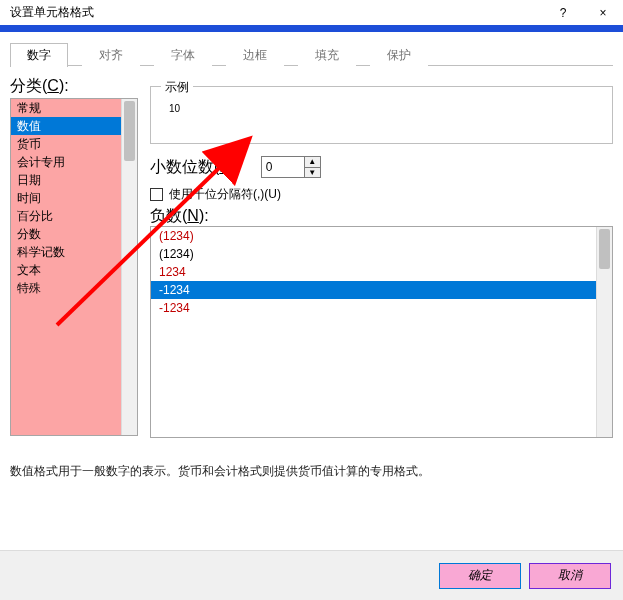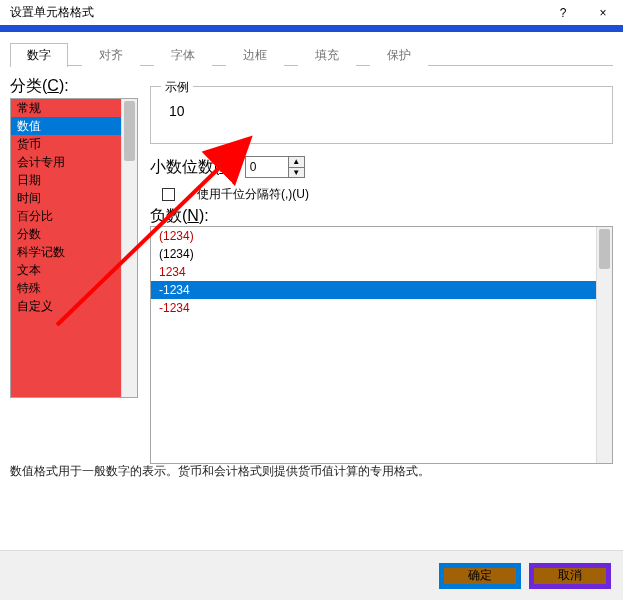--- a/index.html
+++ b/index.html
@@ -57,82 +57,82 @@
   .tab.active::after {
     content:"";
     position:absolute; left:1px; right:1px; bottom:-1px; height:2px; background:#fff;
   }
   .tabpanel {
     position:absolute; left:10px; right:10px; top:44px; bottom:65px;
   }
   .label { font-size:16px; margin-bottom:4px; }
   .label .hotkey { text-decoration: underline; }
   .left-list {
-    position:absolute; left:0; top:22px; width:128px; height:300px;
-    border:1px solid #a6a6a6; background:#ef4444;
+    position:absolute; left:0; top:22px; width:128px; height:338px;
+    border:1px solid #a6a6a6; background:#fca5a5;
     display:flex; flex-direction:column;
     overflow:hidden;
     justify-content:flex-end;
   }
   .left-list .items { flex:1; overflow:hidden; }
   .left-list .item { padding:1px 6px; font-size:12px; line-height:16px; }
   .left-list .item.selected { background:#0078d7; color:#fff; }
   .left-list .vscroll { position:absolute; right:0; top:0; bottom:0; width:16px; background:#f0f0f0; border-left:1px solid #dcdcdc; }
   .left-list .thumb { position:absolute; left:2px; right:2px; top:2px; height:60px; background:#c0c0c0; border-radius:2px; }
 
   .right-area { position:absolute; left:140px; right:0; top:0; }
   .fieldset {
     border:1px solid #bfbfbf;
     position:relative;
     margin: 10px 0 12px 0;
     height:58px;
   }
   .fieldset .legend {
     position:absolute; top:-8px; left:10px; background:#fff; padding:0 4px; font-size:12px;
   }
-  .sample-value { font-size:14px; padding:16px 0 0 18px; }
+  .sample-value { font-size:10px; padding:16px 0 0 18px; }
 
   .row { display:flex; align-items:center; margin-bottom:8px; }
   .spinner-wrap { display:flex; align-items:center; }
   .spinner {
     display:flex; border:1px solid #7a7a7a; height:22px;
   }
   .spinner input {
     width:42px; border:none; outline:none; font-size:12px; padding:0 4px;
   }
   .spinner .arrows { width:16px; display:flex; flex-direction:column; border-left:1px solid #7a7a7a; }
   .spinner .arrow { flex:1; display:flex; align-items:center; justify-content:center; font-size:8px; background:#f0f0f0; }
   .spinner .arrow:first-child { border-bottom:1px solid #7a7a7a; }
 
-  .checkbox { display:flex; align-items:center; gap:22px;margin-left:12px; }
+  .checkbox { display:flex; align-items:center; gap:6px; }
   .checkbox .box { width:13px; height:13px; border:1px solid #333; background:#fff; }
 
   .neg-list {
-    position:absolute; left:0; right:0; top:150px; height:238px;
+    position:absolute; left:0; right:0; top:150px; height:212px;
     border:1px solid #a6a6a6; background:#fff;
     overflow:hidden;
   }
   .neg-list .items { padding:0; }
   .neg-list .item { padding:1px 8px; font-size:12px; line-height:16px; }
   .neg-list .item.selected { background:#0078d7; color:#fff; }
   .neg-list .vscroll { position:absolute; right:0; top:0; bottom:0; width:16px; background:#f0f0f0; border-left:1px solid #dcdcdc; }
   .neg-list .thumb { position:absolute; left:2px; right:2px; top:2px; height:40px; background:#c0c0c0; border-radius:2px; }
 
   .description { position:absolute; left:10px; right:10px; bottom:120px; font-size:12px; color:#222; }
 
   .footer {
     position:absolute; left:0; right:0; bottom:0; height:50px;
     border-top:1px solid #dcdcdc;
     background:#f0f0f0;
     display:flex; justify-content:flex-end; align-items:center;
     padding-right:12px; gap:8px;
   }
   .btn-std {
-    min-width:82px; height:26px; background:#a16207; border:5px solid #6d28d9;
-    font-size:12px; display:flex; align-items:center; justify-content:center;
+    min-width:82px; height:26px; background:#f9a8d4; border:1px solid #6d28d9;
+    font-size:12px; display:flex; align-items:center; justify-content:center;font-style:italic;
   }
   .btn-std.default { border-color:#0078d7; }
 
   .category-label { position:absolute; left:0; top:0; }
   .neg-label { position:absolute; left:0; top:130px; }
 
   .arrow-annot {
     position:absolute;
     left:49px; top:133px;
     width:210px; height:200px;
@@ -178,36 +178,35 @@
           <div class="item selected">数值</div>
           <div class="item">货币</div>
           <div class="item">会计专用</div>
           <div class="item">日期</div>
           <div class="item">时间</div>
           <div class="item">百分比</div>
           <div class="item">分数</div>
           <div class="item">科学记数</div>
           <div class="item">文本</div>
           <div class="item">特殊</div>
-          <div class="item">自定义</div>
         </div>
         <div class="vscroll">
             <div class="thumb"></div>
           </div>
       </div>
 
       <div class="right-area">
 
         <div class="fieldset">
           <div class="legend">示例</div>
           <div class="sample-value">10</div>
         </div>
 
         <div class="row">
-          <span class="label" style="margin-bottom:0; margin-right:4px;">
+          <span class="label" style="margin-bottom:0; margin-right:20px;">
             <span>小数位数(</span><span class="hotkey">D</span><span>):</span>
           </span>
           <div class="spinner-wrap">
             <div class="spinner">
               <input type="text" value="0" style="">
               <div class="arrows">
                 <div class="arrow">▲</div>
                 <div class="arrow">▼</div>
               </div>
             </div>

